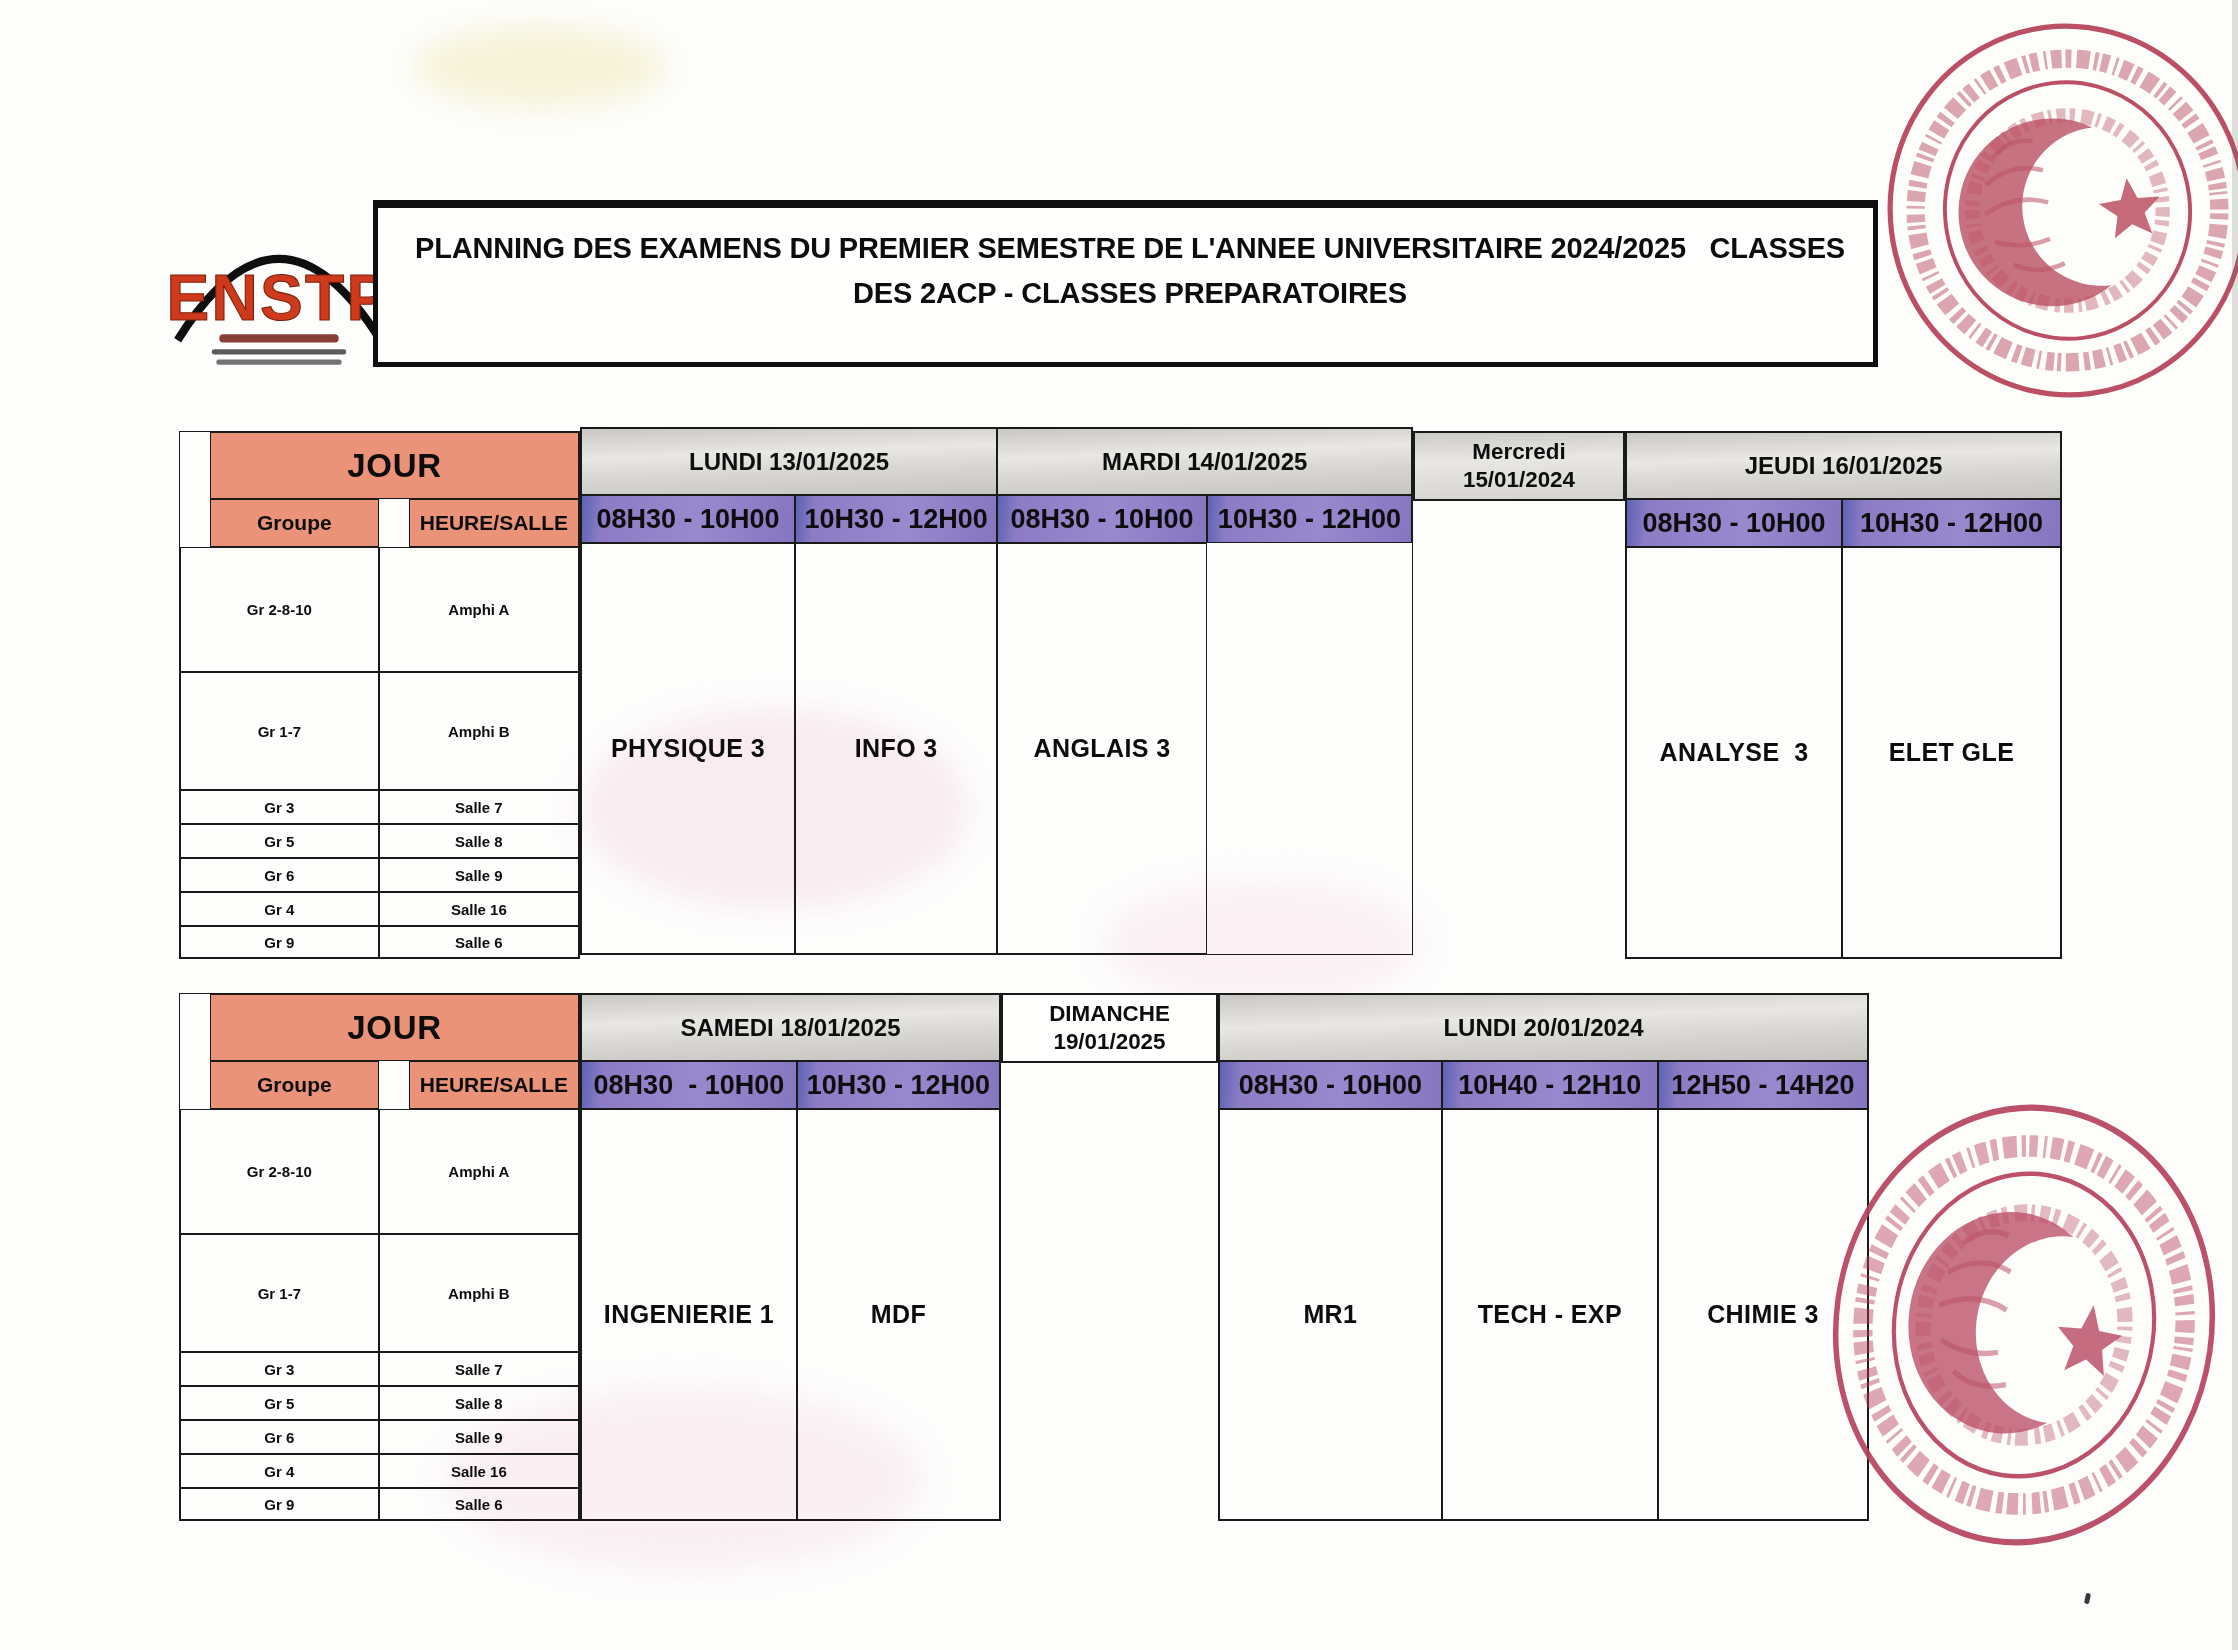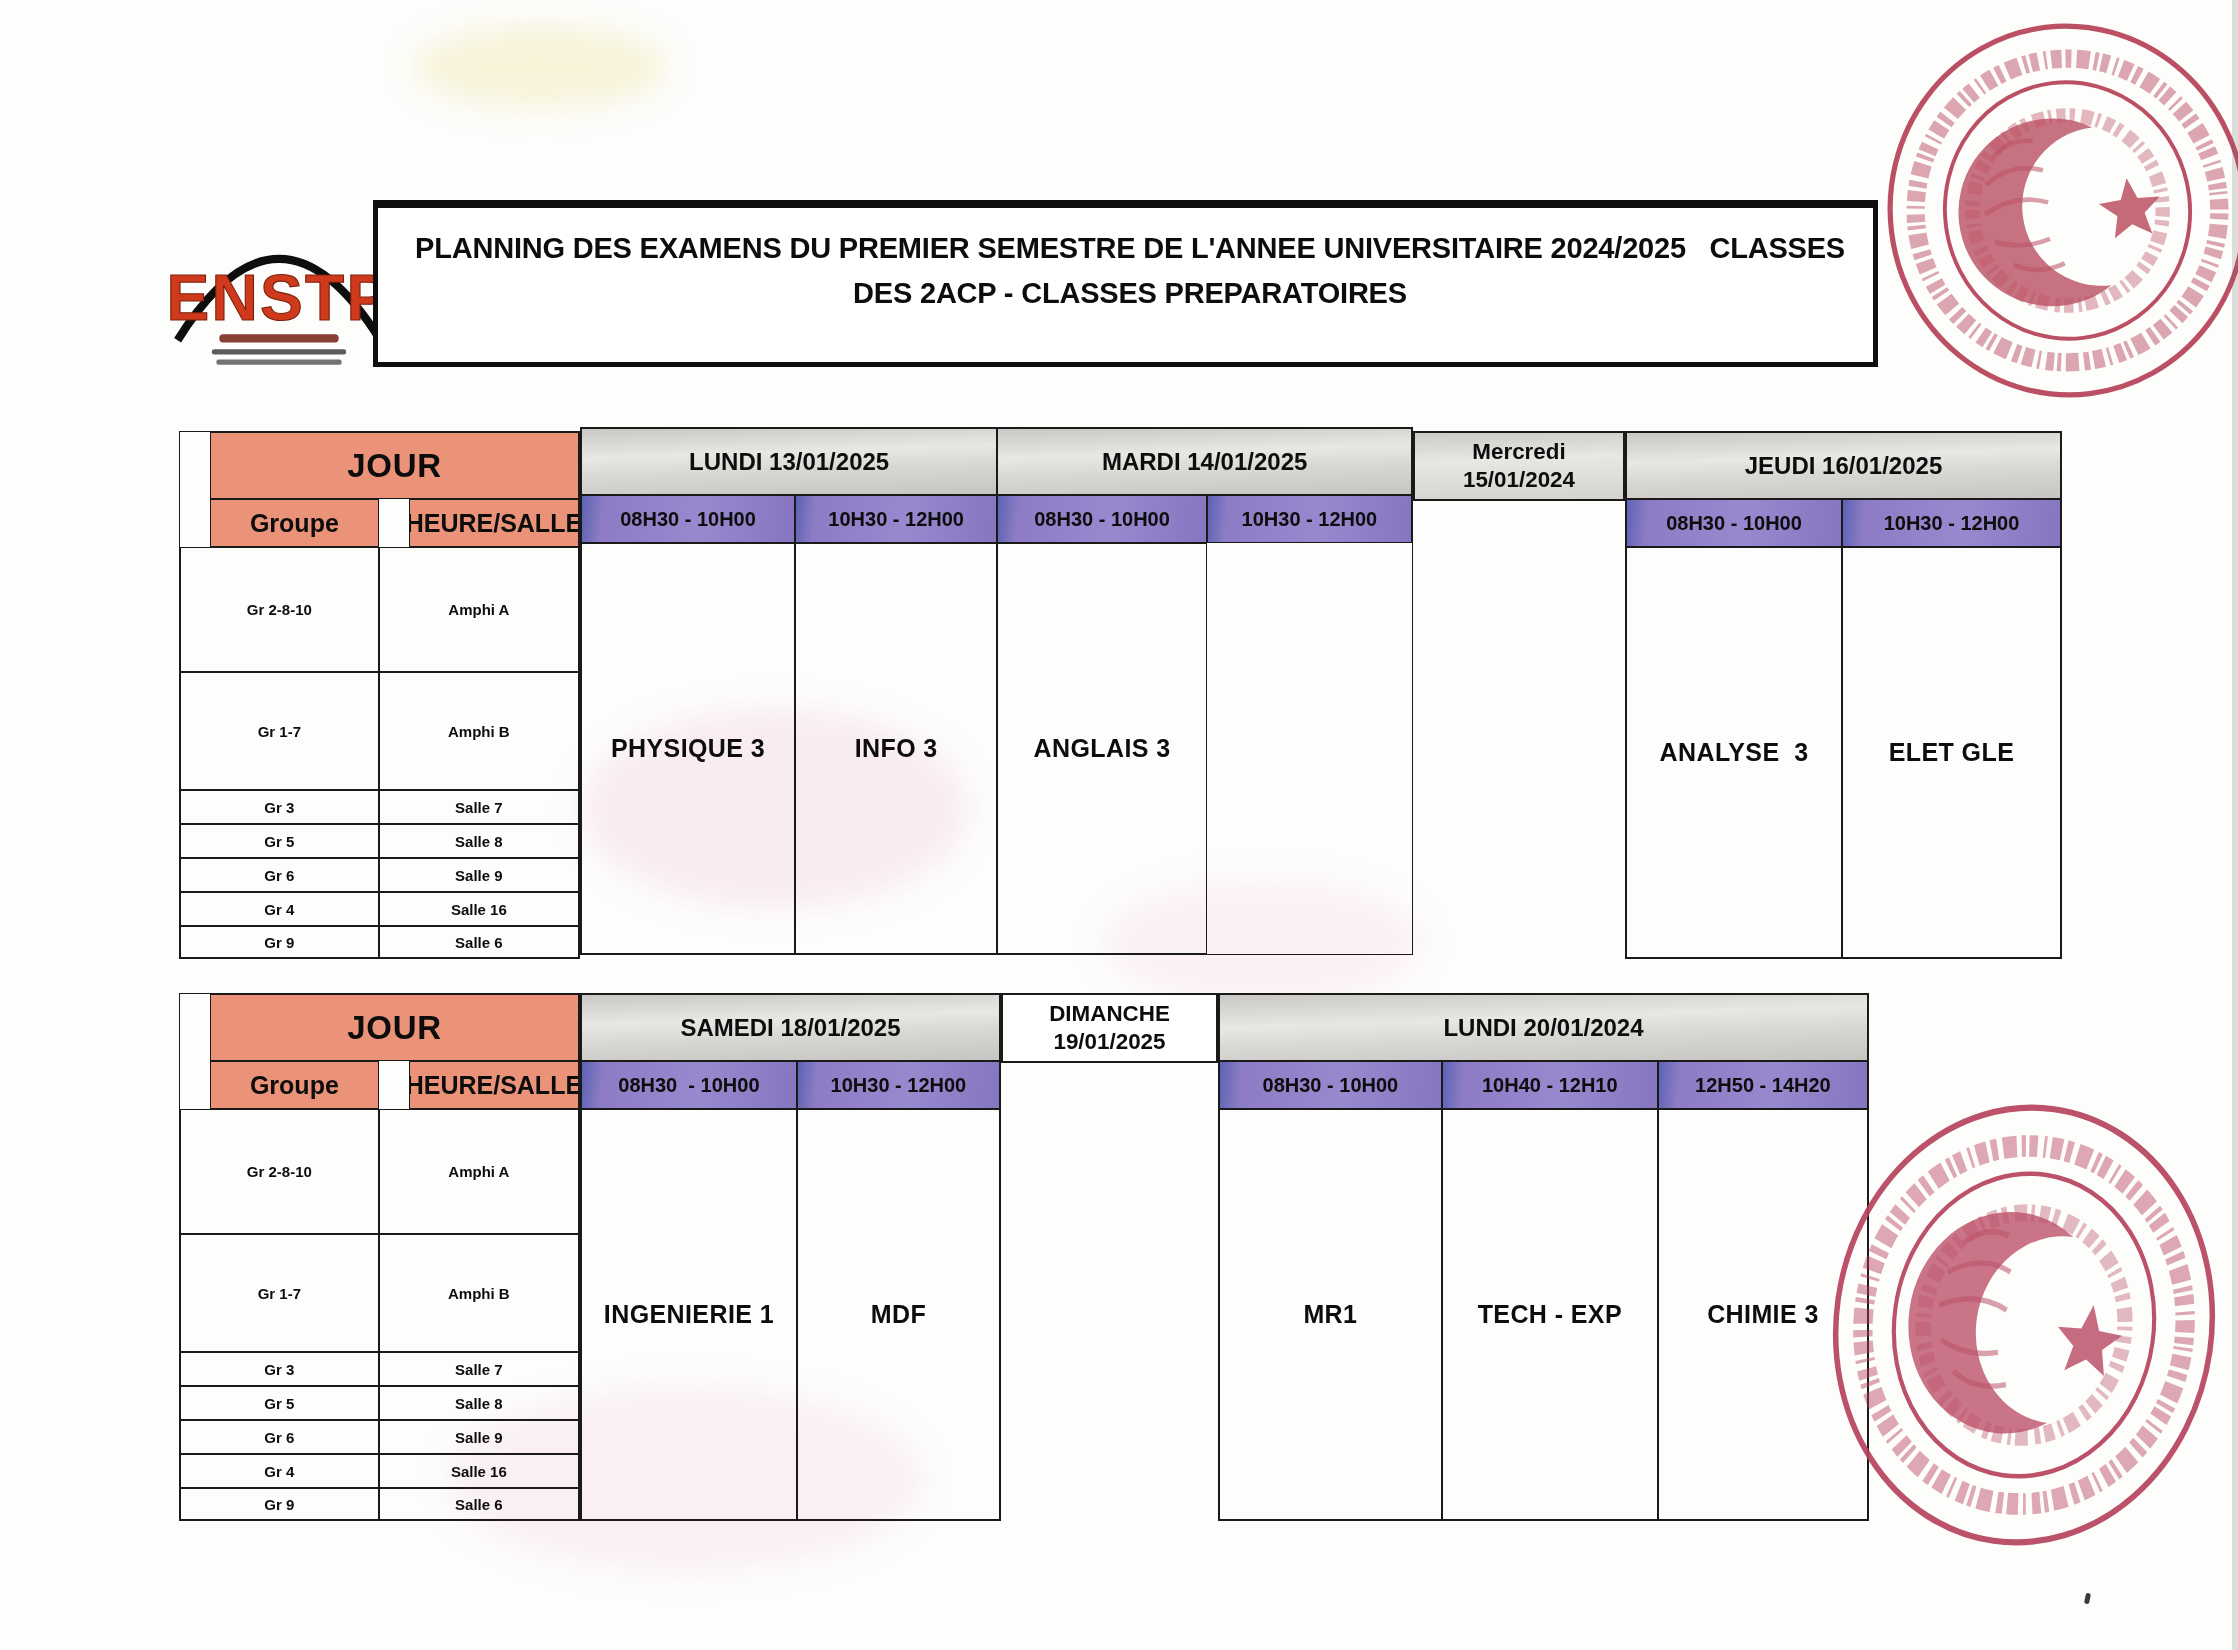--- a/index.html
+++ b/index.html
@@ -57,28 +57,28 @@
     display: flex;
     align-items: center;
     justify-content: center;
     font-weight: bold;
     text-align: center;
     background: transparent;
     overflow: hidden;
   }
   .orange { background: #ea9378; margin-left: 30px; }
   .jour-cell { grid-column: 1 / 3; font-size: 33px; letter-spacing: 0.7px; }
-  .subhdr { font-size: 25px; }
+  .subhdr { font-size: 21px; }
   .day-hdr {
     background: linear-gradient(178deg,#c9c8c5 0%,#e8e7e4 38%,#d8d7d4 62%,#c6c5c2 100%);
     font-size: 24px;
   }
   .time-hdr {
     background: linear-gradient(95deg,#5c63b4 0%,#8d7cc5 10%,#9888ce 55%,#8676c0 100%);
-    font-size: 20px;
+    font-size: 27px;
     white-space: pre-wrap;
   }
   .group-cell { font-size: 15px; }
   .subject-cell { grid-row: 3; font-size: 25px; letter-spacing: 0.4px; white-space: pre-wrap; }
   .preline { white-space: pre-line; line-height: 1.25; font-size: 22.4px; }
 
   
   .floating-hdr {
     position: absolute;
     height: 70px;

